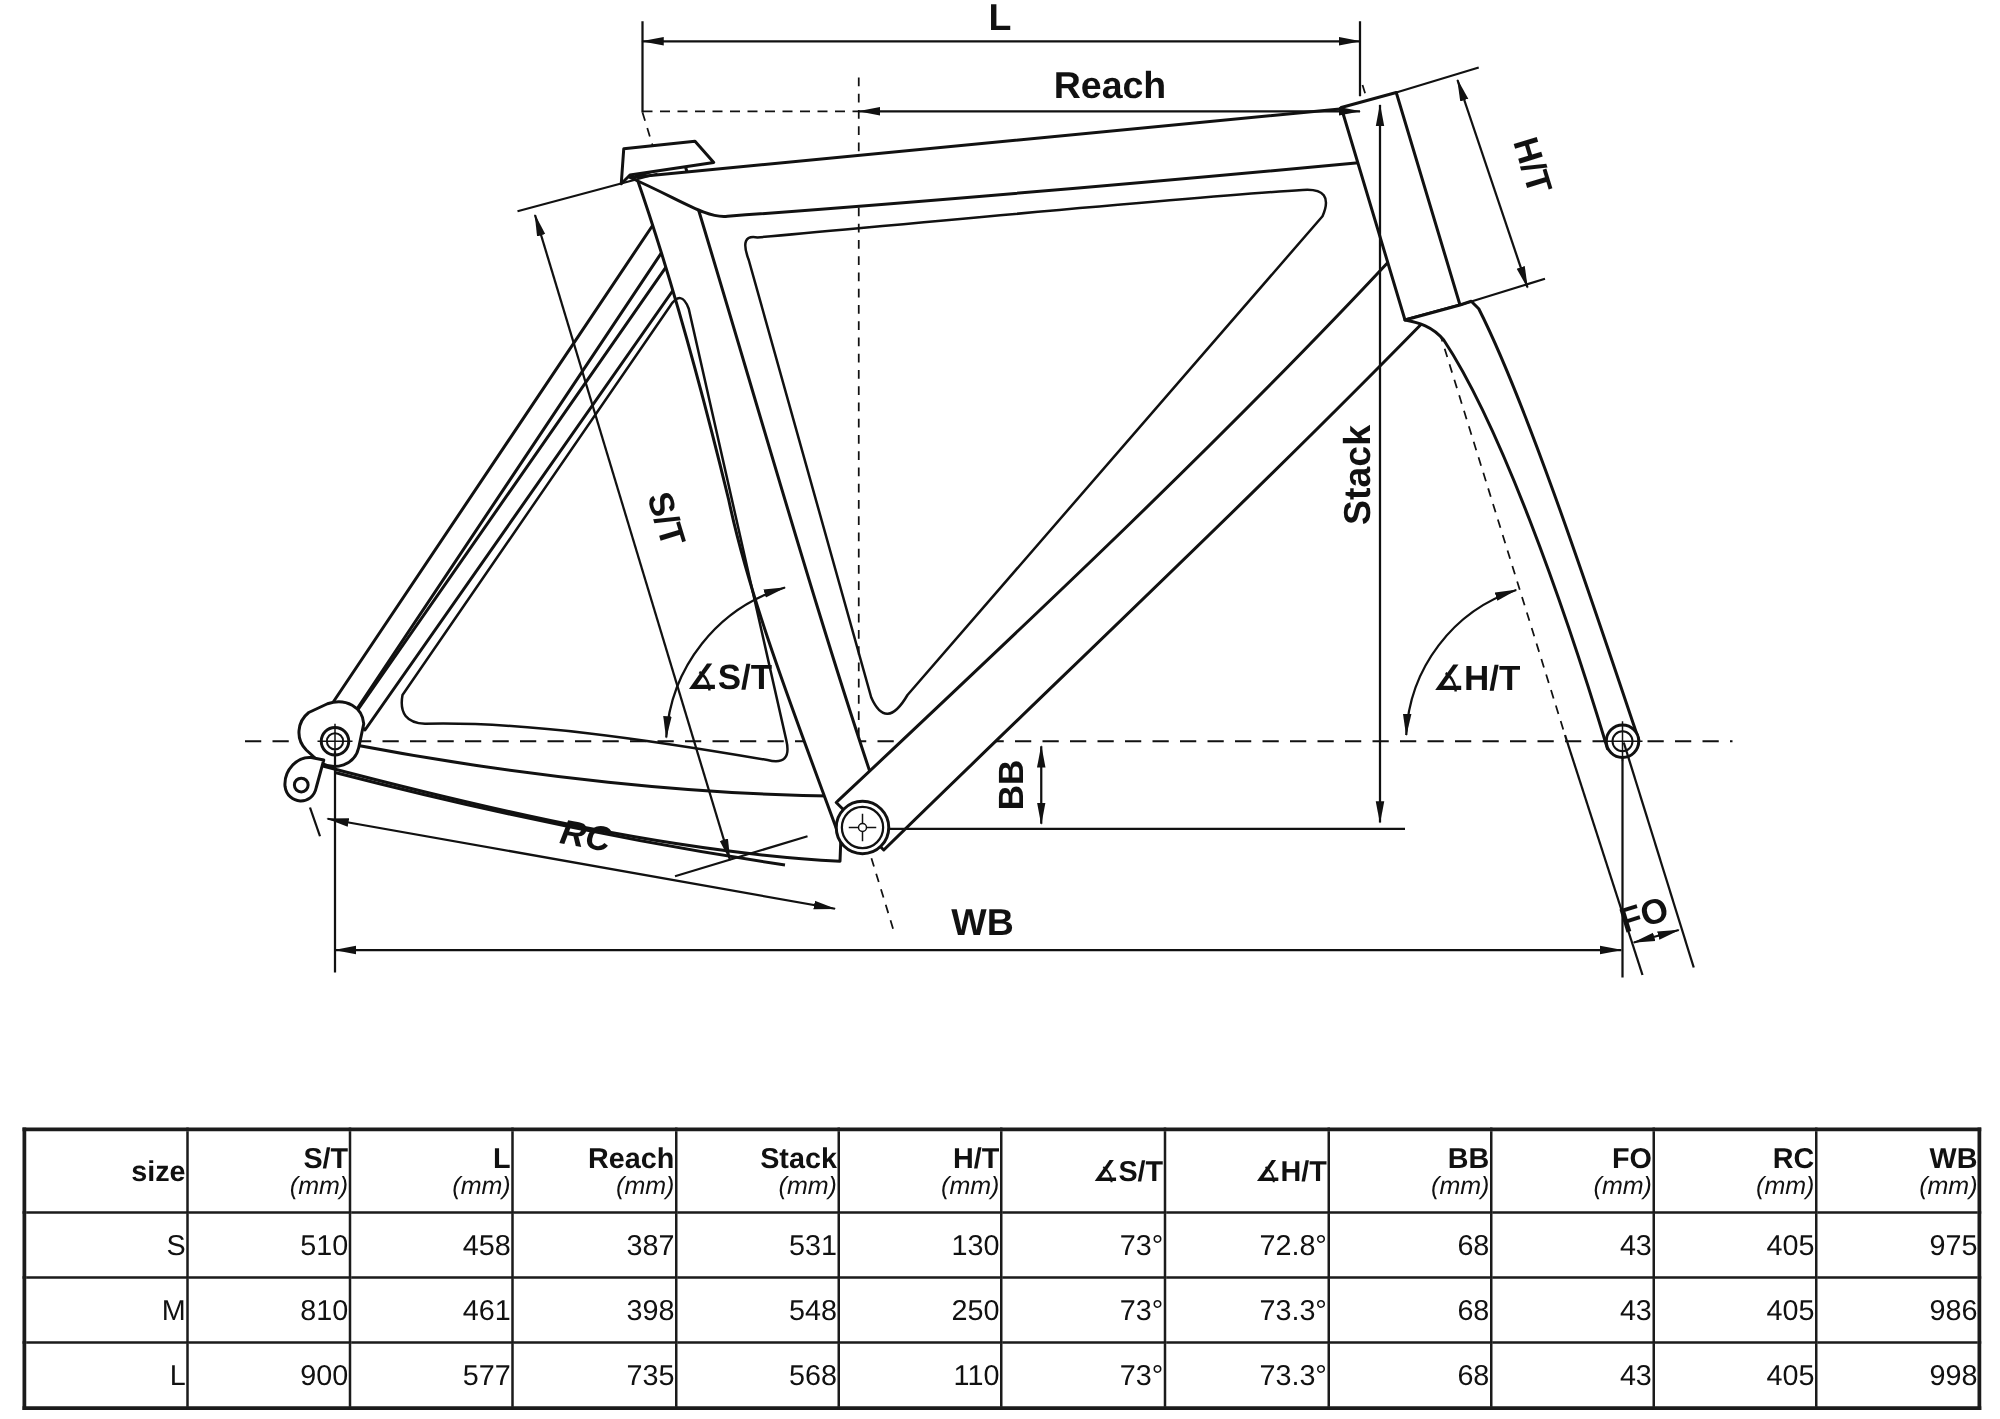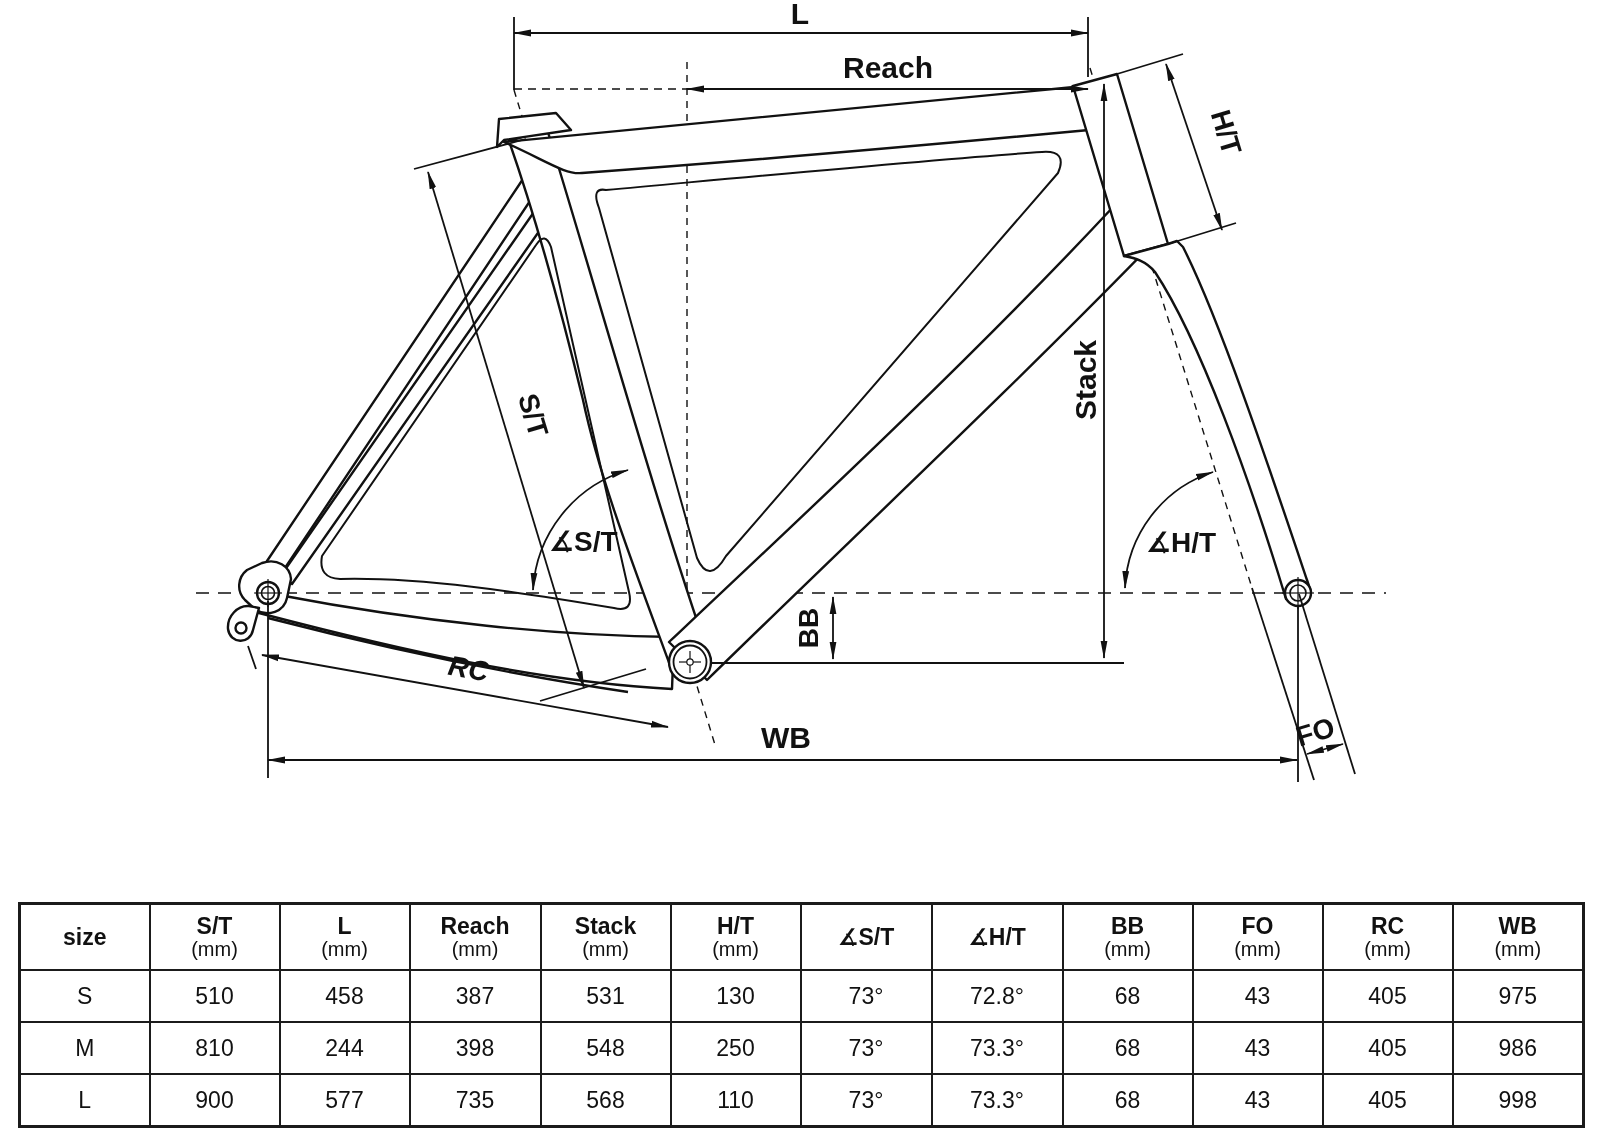--- a/index.html
+++ b/index.html
@@ -6,26 +6,26 @@
   .stage{position:relative;width:1600px;height:1135px;background:#fff;overflow:hidden;
          font-family:"Liberation Sans","DejaVu Sans",sans-serif;color:#111;}
   .diagram-wrap{position:absolute;left:0;top:0;width:1600px;height:880px;}
   svg text{fill:#111;}
   .dim-label{font-size:30px;font-weight:bold;}
   .dim-label-sm{font-size:28px;font-weight:bold;}
   .dim-label-it{font-size:28px;font-weight:bold;font-style:italic;}
 
   .table-wrap{position:absolute;left:18px;top:902px;width:1564px;}
   table.geo{border-collapse:collapse;table-layout:fixed;width:1564px;border:3px solid #1b1b1b;}
-  table.geo th,table.geo td{border:2px solid #1b1b1b;text-align:center;vertical-align:middle;
+  table.geo th,table.geo td{border:2px solid #1b1b1b;text-align:right;vertical-align:middle;
     padding:0;overflow:hidden;}
   table.geo th{height:64px;font-weight:bold;}
   table.geo td{height:50px;font-size:23px;font-weight:normal;}
   .hdr-label{font-size:23px;font-weight:bold;line-height:1.05;}
-  .hdr-sub{font-size:20px;font-weight:normal;line-height:1.05;margin-top:1px;}
+  .hdr-sub{font-size:20px;font-weight:normal;line-height:1.05;margin-top:1px;font-style:italic;}
 </style>
 </head>
 <body>
 
 <div class="stage">
 
   <div class="diagram-wrap">
   <svg width="1600" height="880" viewBox="0 0 1600 880" xmlns="http://www.w3.org/2000/svg">
     <defs>
       <marker id="arr" viewBox="0 0 18 8" refX="17" refY="4" markerWidth="18" markerHeight="8" markerUnits="userSpaceOnUse" orient="auto-start-reverse">
@@ -236,21 +236,21 @@
           <td>73°</td>
           <td>72.8°</td>
           <td>68</td>
           <td>43</td>
           <td>405</td>
           <td>975</td>
         </tr>
         <tr>
           <td>M</td>
           <td>810</td>
-          <td>244</td>
+          <td>461</td>
           <td>398</td>
           <td>548</td>
           <td>250</td>
           <td>73°</td>
           <td>73.3°</td>
           <td>68</td>
           <td>43</td>
           <td>405</td>
           <td>986</td>
         </tr>

